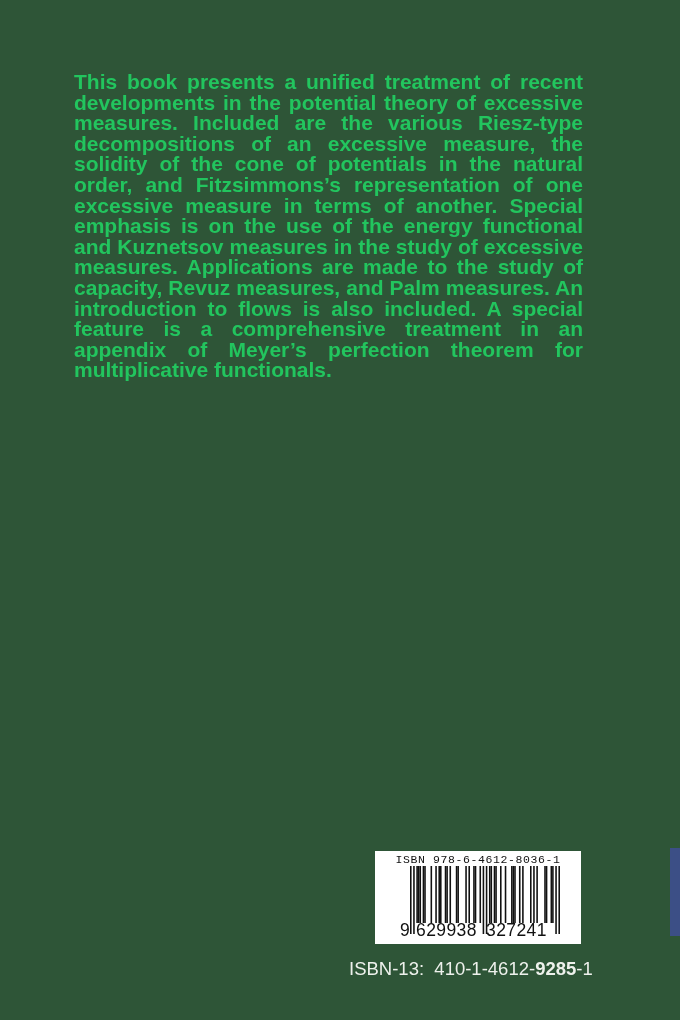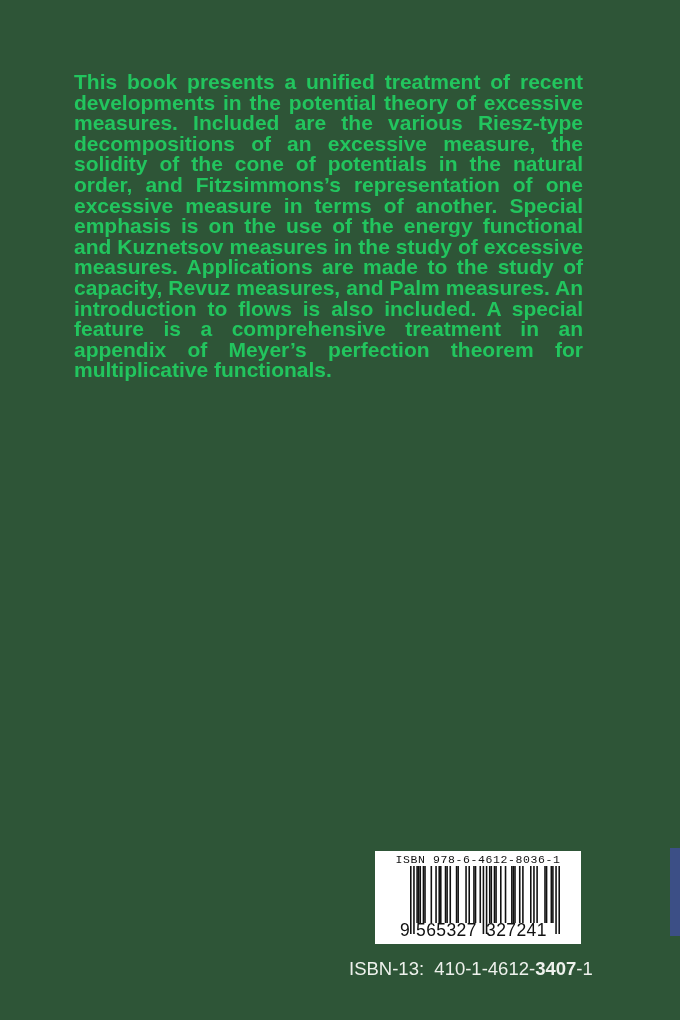--- a/index.html
+++ b/index.html
@@ -142,18 +142,18 @@
       <rect x="80" y="0" width="1" height="57" fill="#111"></rect>
       <rect x="85" y="0" width="1" height="57" fill="#111"></rect>
       <rect x="86" y="0" width="1" height="57" fill="#111"></rect>
       <rect x="89" y="0" width="1" height="57" fill="#111"></rect>
       <rect x="90" y="0" width="1" height="57" fill="#111"></rect>
       <rect x="92" y="0" width="1" height="68" fill="#111"></rect>
       <rect x="94" y="0" width="1" height="68" fill="#111"></rect>
     </svg>
   <div class="barcode-digits">
     <span class="d-first">9</span>
-    <span class="d-left">565327</span>
+    <span class="d-left">629938</span>
     <span class="d-right">327241</span>
   </div>
 </div>
 
-<div class="isbn13"><span>ISBN-13:  410-1-4612-</span><b>3407</b><span>-1</span></div>
+<div class="isbn13"><span>ISBN-13:  410-1-4612-</span><b>9285</b><span>-1</span></div>
 
 </body></html>

